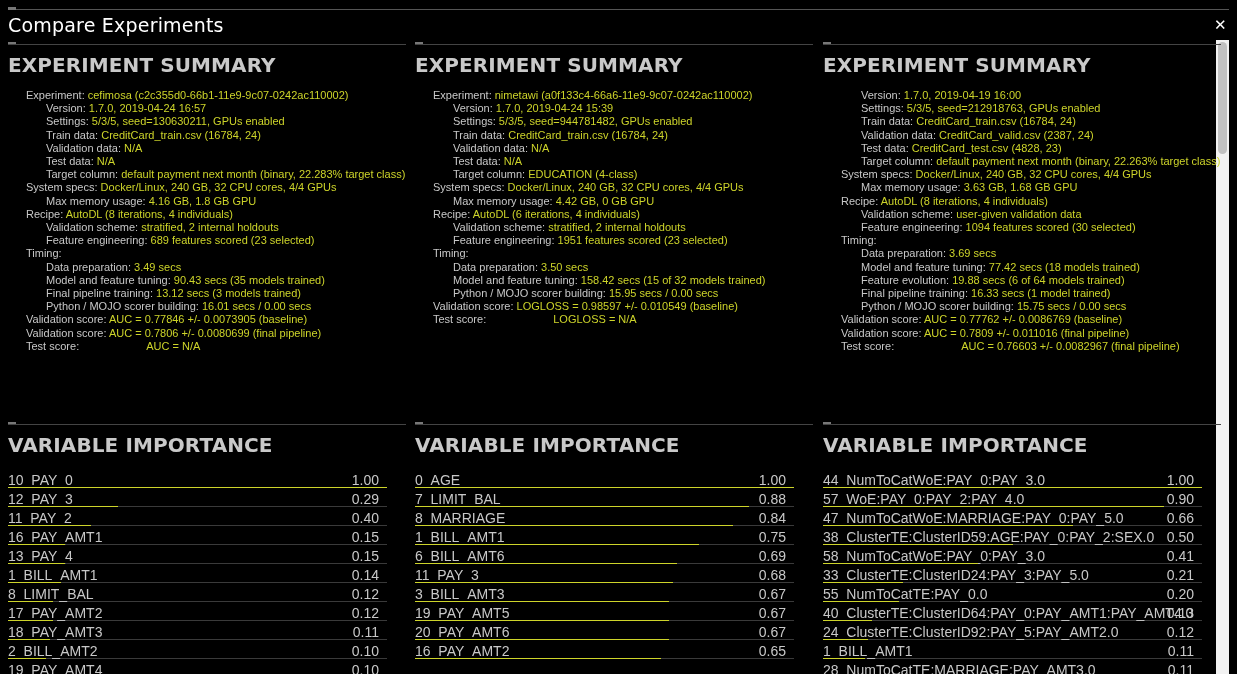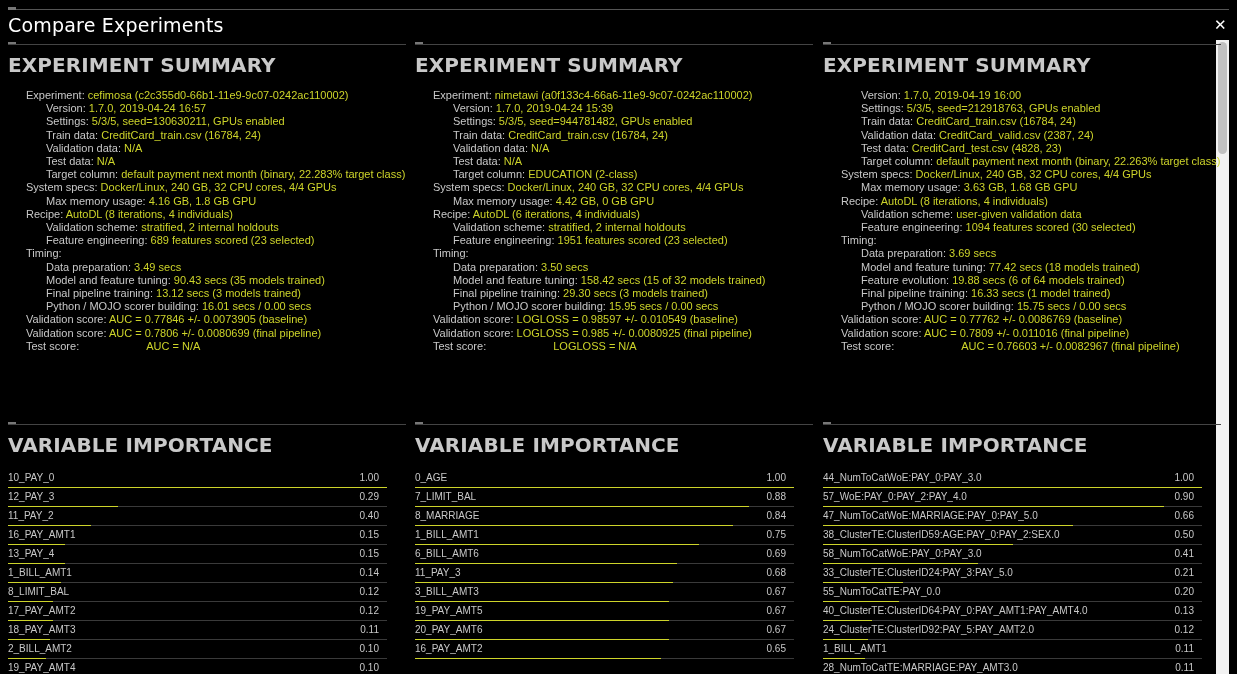--- a/index.html
+++ b/index.html
@@ -31,21 +31,21 @@
   .summary .lbl { color: #c8c8c8; }
   .summary .val { color: #cdd42a; }
   .summary .pad { display: inline-block; width: 16px; }
 
   .vi { position: absolute; top: 424px; width: 398px; }
   .vi.c0 { left: 8px; }
   .vi.c1 { left: 415px; }
   .vi.c2 { left: 823px; }
 
   .vi-list { margin-top: 12px; width: 379px; }
-  .vi-row { position: relative; height: 19px; font-size: 10px; font-family: "Liberation Sans", sans-serif; color: #c8c8c8; border-bottom: 1px solid #3a3a3a; }
+  .vi-row { position: relative; height: 19px; font-size: 14px; font-family: "Liberation Sans", sans-serif; color: #c8c8c8; border-bottom: 1px solid #3a3a3a; }
   .vi-row .name { position: absolute; left: 0; top: 3px; }
   .vi-row .num { position: absolute; right: 8px; top: 3px; text-align: center; }
   .vi-row .bar { position: absolute; left: 0; bottom: -1px; height: 1px; background: #cdd42a; }
 </style>
 </head>
 <body>
 
 <div class="top-rule"></div>
 <div class="title">Compare Experiments</div>
 <div class="close">✕</div>
@@ -145,33 +145,31 @@
     <div class="col c1">
       <div class="sec-rule"></div>
       <div class="sec-title">EXPERIMENT SUMMARY</div>
       <div class="summary">
         <div class="line"><span class="lbl">Experiment: </span><span class="val">nimetawi (a0f133c4-66a6-11e9-9c07-0242ac110002)</span></div>
         <div class="line ind"><span class="lbl">Version: </span><span class="val">1.7.0, 2019-04-24 15:39</span></div>
         <div class="line ind"><span class="lbl">Settings: </span><span class="val">5/3/5, seed=944781482, GPUs enabled</span></div>
         <div class="line ind"><span class="lbl">Train data: </span><span class="val">CreditCard_train.csv (16784, 24)</span></div>
         <div class="line ind"><span class="lbl">Validation data: </span><span class="val">N/A</span></div>
         <div class="line ind"><span class="lbl">Test data: </span><span class="val">N/A</span></div>
-        <div class="line ind"><span class="lbl">Target column: </span><span class="val">EDUCATION (2-class)</span></div>
+        <div class="line ind"><span class="lbl">Target column: </span><span class="val">EDUCATION (4-class)</span></div>
         <div class="line"><span class="lbl">System specs: </span><span class="val">Docker/Linux, 240 GB, 32 CPU cores, 4/4 GPUs</span></div>
         <div class="line ind"><span class="lbl">Max memory usage: </span><span class="val">4.42 GB, 0 GB GPU</span></div>
         <div class="line"><span class="lbl">Recipe: </span><span class="val">AutoDL (6 iterations, 4 individuals)</span></div>
         <div class="line ind"><span class="lbl">Validation scheme: </span><span class="val">stratified, 2 internal holdouts</span></div>
         <div class="line ind"><span class="lbl">Feature engineering: </span><span class="val">1951 features scored (23 selected)</span></div>
         <div class="line"><span class="lbl">Timing:</span></div>
         <div class="line ind"><span class="lbl">Data preparation: </span><span class="val">3.50 secs</span></div>
         <div class="line ind"><span class="lbl">Model and feature tuning: </span><span class="val">158.42 secs (15 of 32 models trained)</span></div>
-        <div class="line ind"><span class="lbl">Final pipeline training: </span><span class="val">29.30 secs (3 models trained)</span></div>
         <div class="line ind"><span class="lbl">Python / MOJO scorer building: </span><span class="val">15.95 secs / 0.00 secs</span></div>
         <div class="line"><span class="lbl">Validation score: </span><span class="val">LOGLOSS = 0.98597 +/- 0.010549 (baseline)</span></div>
-        <div class="line"><span class="lbl">Validation score: </span><span class="val">LOGLOSS = 0.985 +/- 0.0080925 (final pipeline)</span></div>
         <div class="line"><span class="lbl">Test score: </span><span class="pad"></span><span class="pad"></span><span class="pad"></span><span class="pad"></span><span class="val">LOGLOSS = N/A</span></div>
       </div>
     </div>
     <div class="vi c1">
       <div class="sec-rule"></div>
       <div class="sec-title">VARIABLE IMPORTANCE</div>
       <div class="vi-list">
         <div class="vi-row">
           <span class="name">0_AGE</span>
           <span class="num">1.00</span>

